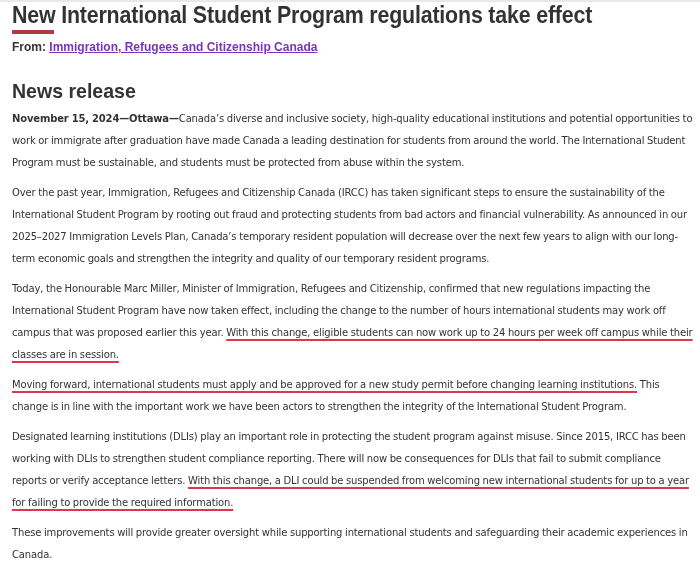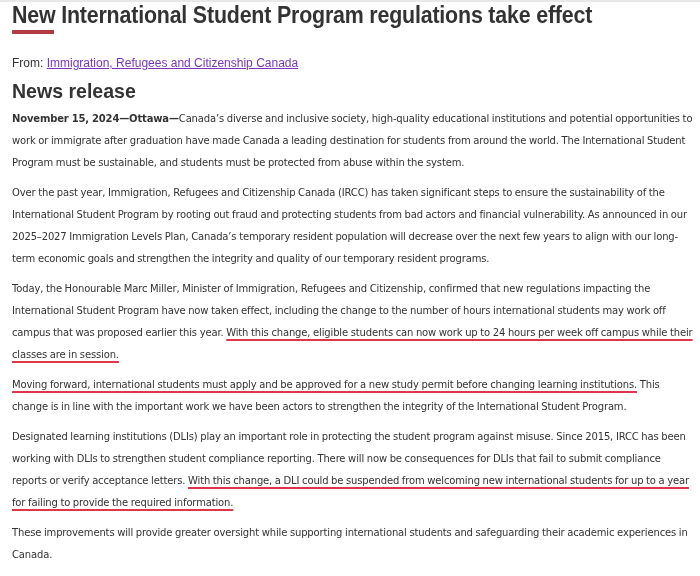--- a/index.html
+++ b/index.html
@@ -44,24 +44,24 @@
     .accent-bar {
       position: absolute;
       top: 30px;
       left: 0;
       width: 42px;
       height: 4px;
       background: #af3c43;
     }
     .from {
       position: absolute;
-      top: 56px;
+      top: 40px;
       left: 0;
       font-size: 12px;
-      font-weight: normal;
+      font-weight: bold;
       white-space: nowrap;
       font-family: "Liberation Sans", sans-serif;
     }
     .from a {
       color: #7834bc;
       text-decoration: underline;
     }
     h2.section {
       position: absolute;
       top: 79px;

